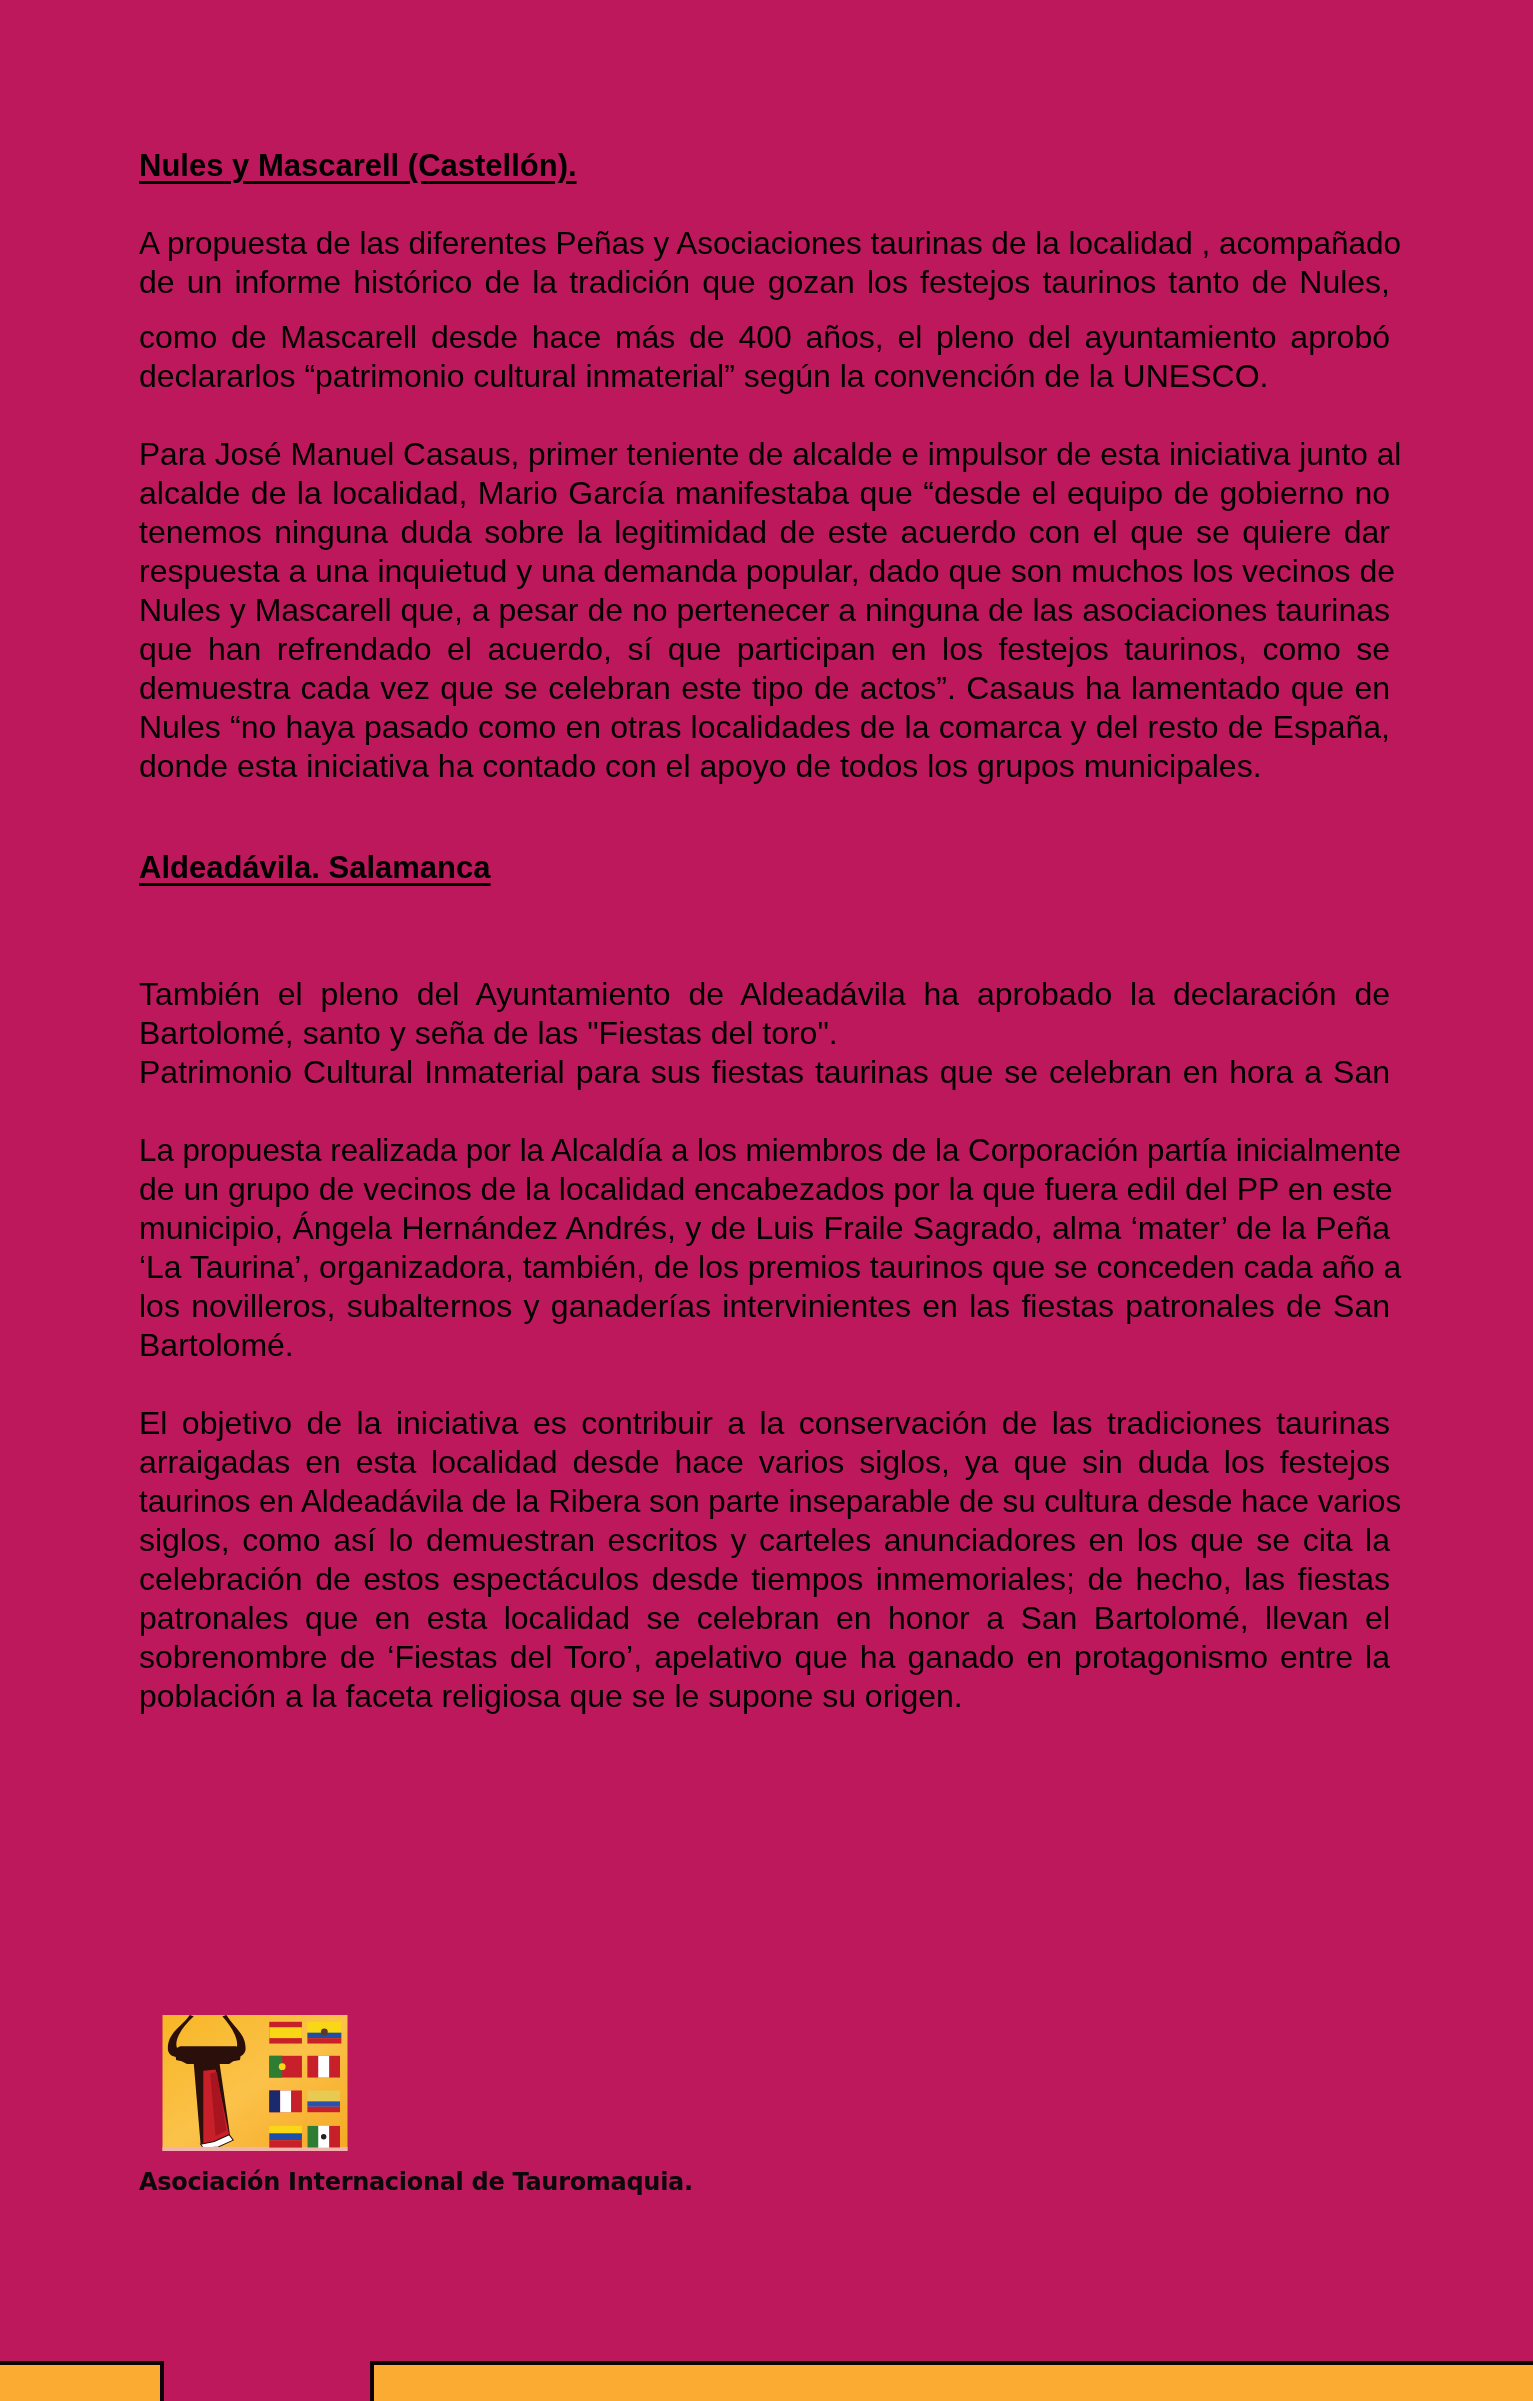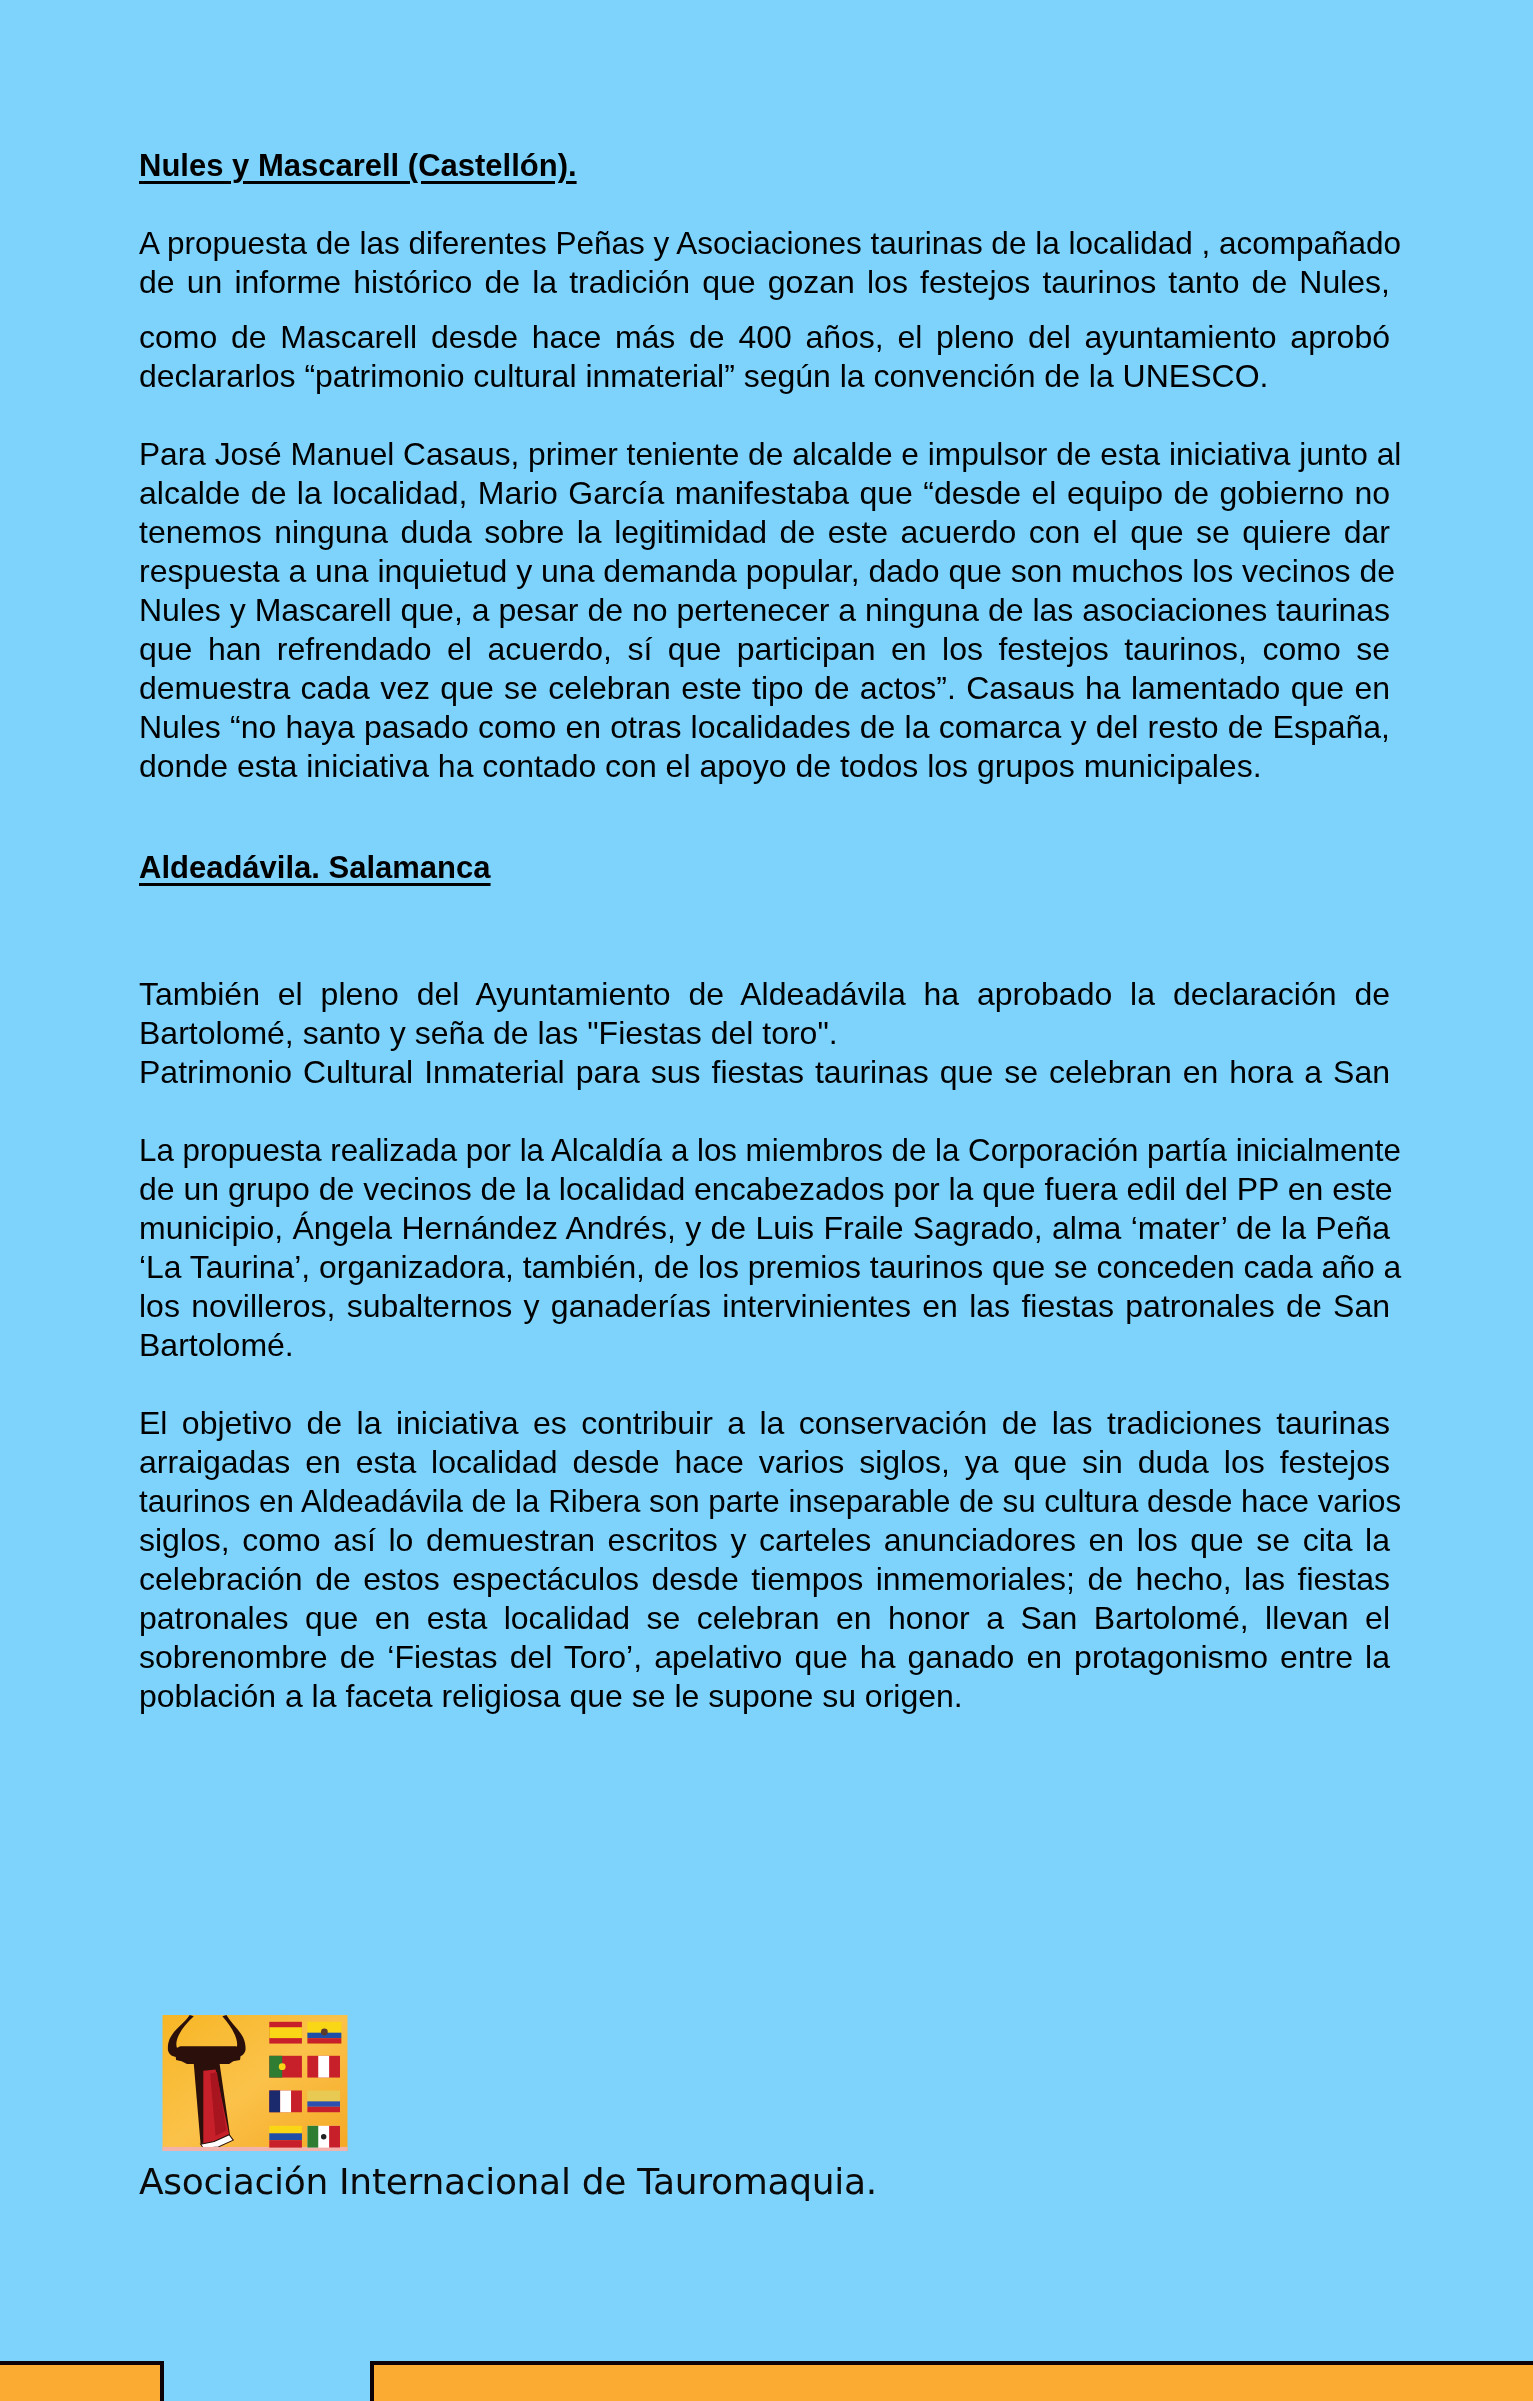--- a/index.html
+++ b/index.html
@@ -1,17 +1,17 @@
 <!DOCTYPE html>
 <html style="font-size:11px"><head>
 <meta charset="utf-8">
 <style>
   html, body { margin: 0; padding: 0; background: #ffffff; }
   body { width: 1533px; height: 2401px; position: relative; overflow: hidden; }
-  .page { position: absolute; left: 0; top: 0; width: 1533px; height: 2401px; background: #7dd3fc; }
+  .page { position: absolute; left: 0; top: 0; width: 1533px; height: 2401px; background: #be185d; }
 
   .col { position: absolute; left: 139px; width: 1251px; color: #000;
          font-family: "Liberation Sans", sans-serif; }
 
   .heading { font-weight: bold; font-size: 31px; line-height: 39px;
              text-decoration: underline; text-decoration-thickness: 2.7px;
              text-underline-offset: 4.8px; white-space: nowrap; }
 
   .para { font-size: 32px; line-height: 39px; }
   .line { display: block; text-align: justify; text-align-last: justify; white-space: nowrap; }
@@ -19,21 +19,21 @@
 
   #sec1-heading { top: 146px; }
   #sec1-body { top: 224px; }
   #sec2-heading { top: 848px; }
   #sec2-body { top: 975px; }
 
   .para + .para { margin-top: 39px; }
 
   .logo { position: absolute; left: 162px; top: 2015px; width: 186px; height: 136px; }
   .org-name { position: absolute; left: 139px; top: 2163px; font-family: "DejaVu Sans", sans-serif;
-              font-weight: normal; font-size: 36px; line-height: 38px; color: #0a0a0a;
+              font-weight: bold; font-size: 24px; line-height: 38px; color: #0a0a0a;
               letter-spacing: -0.3px; white-space: nowrap; }
 
   .footer-bar { position: absolute; top: 2361px; height: 40px; box-sizing: border-box;
                 background: #fbab31; border-top: 4.1px solid #0d0208; }
   .footer-left { left: 0; width: 164px; border-right: 4.1px solid #0d0208; }
   .footer-right { left: 370px; width: 1164px; border-left: 4.1px solid #0d0208; }
 </style>
 </head>
 <body>
 

